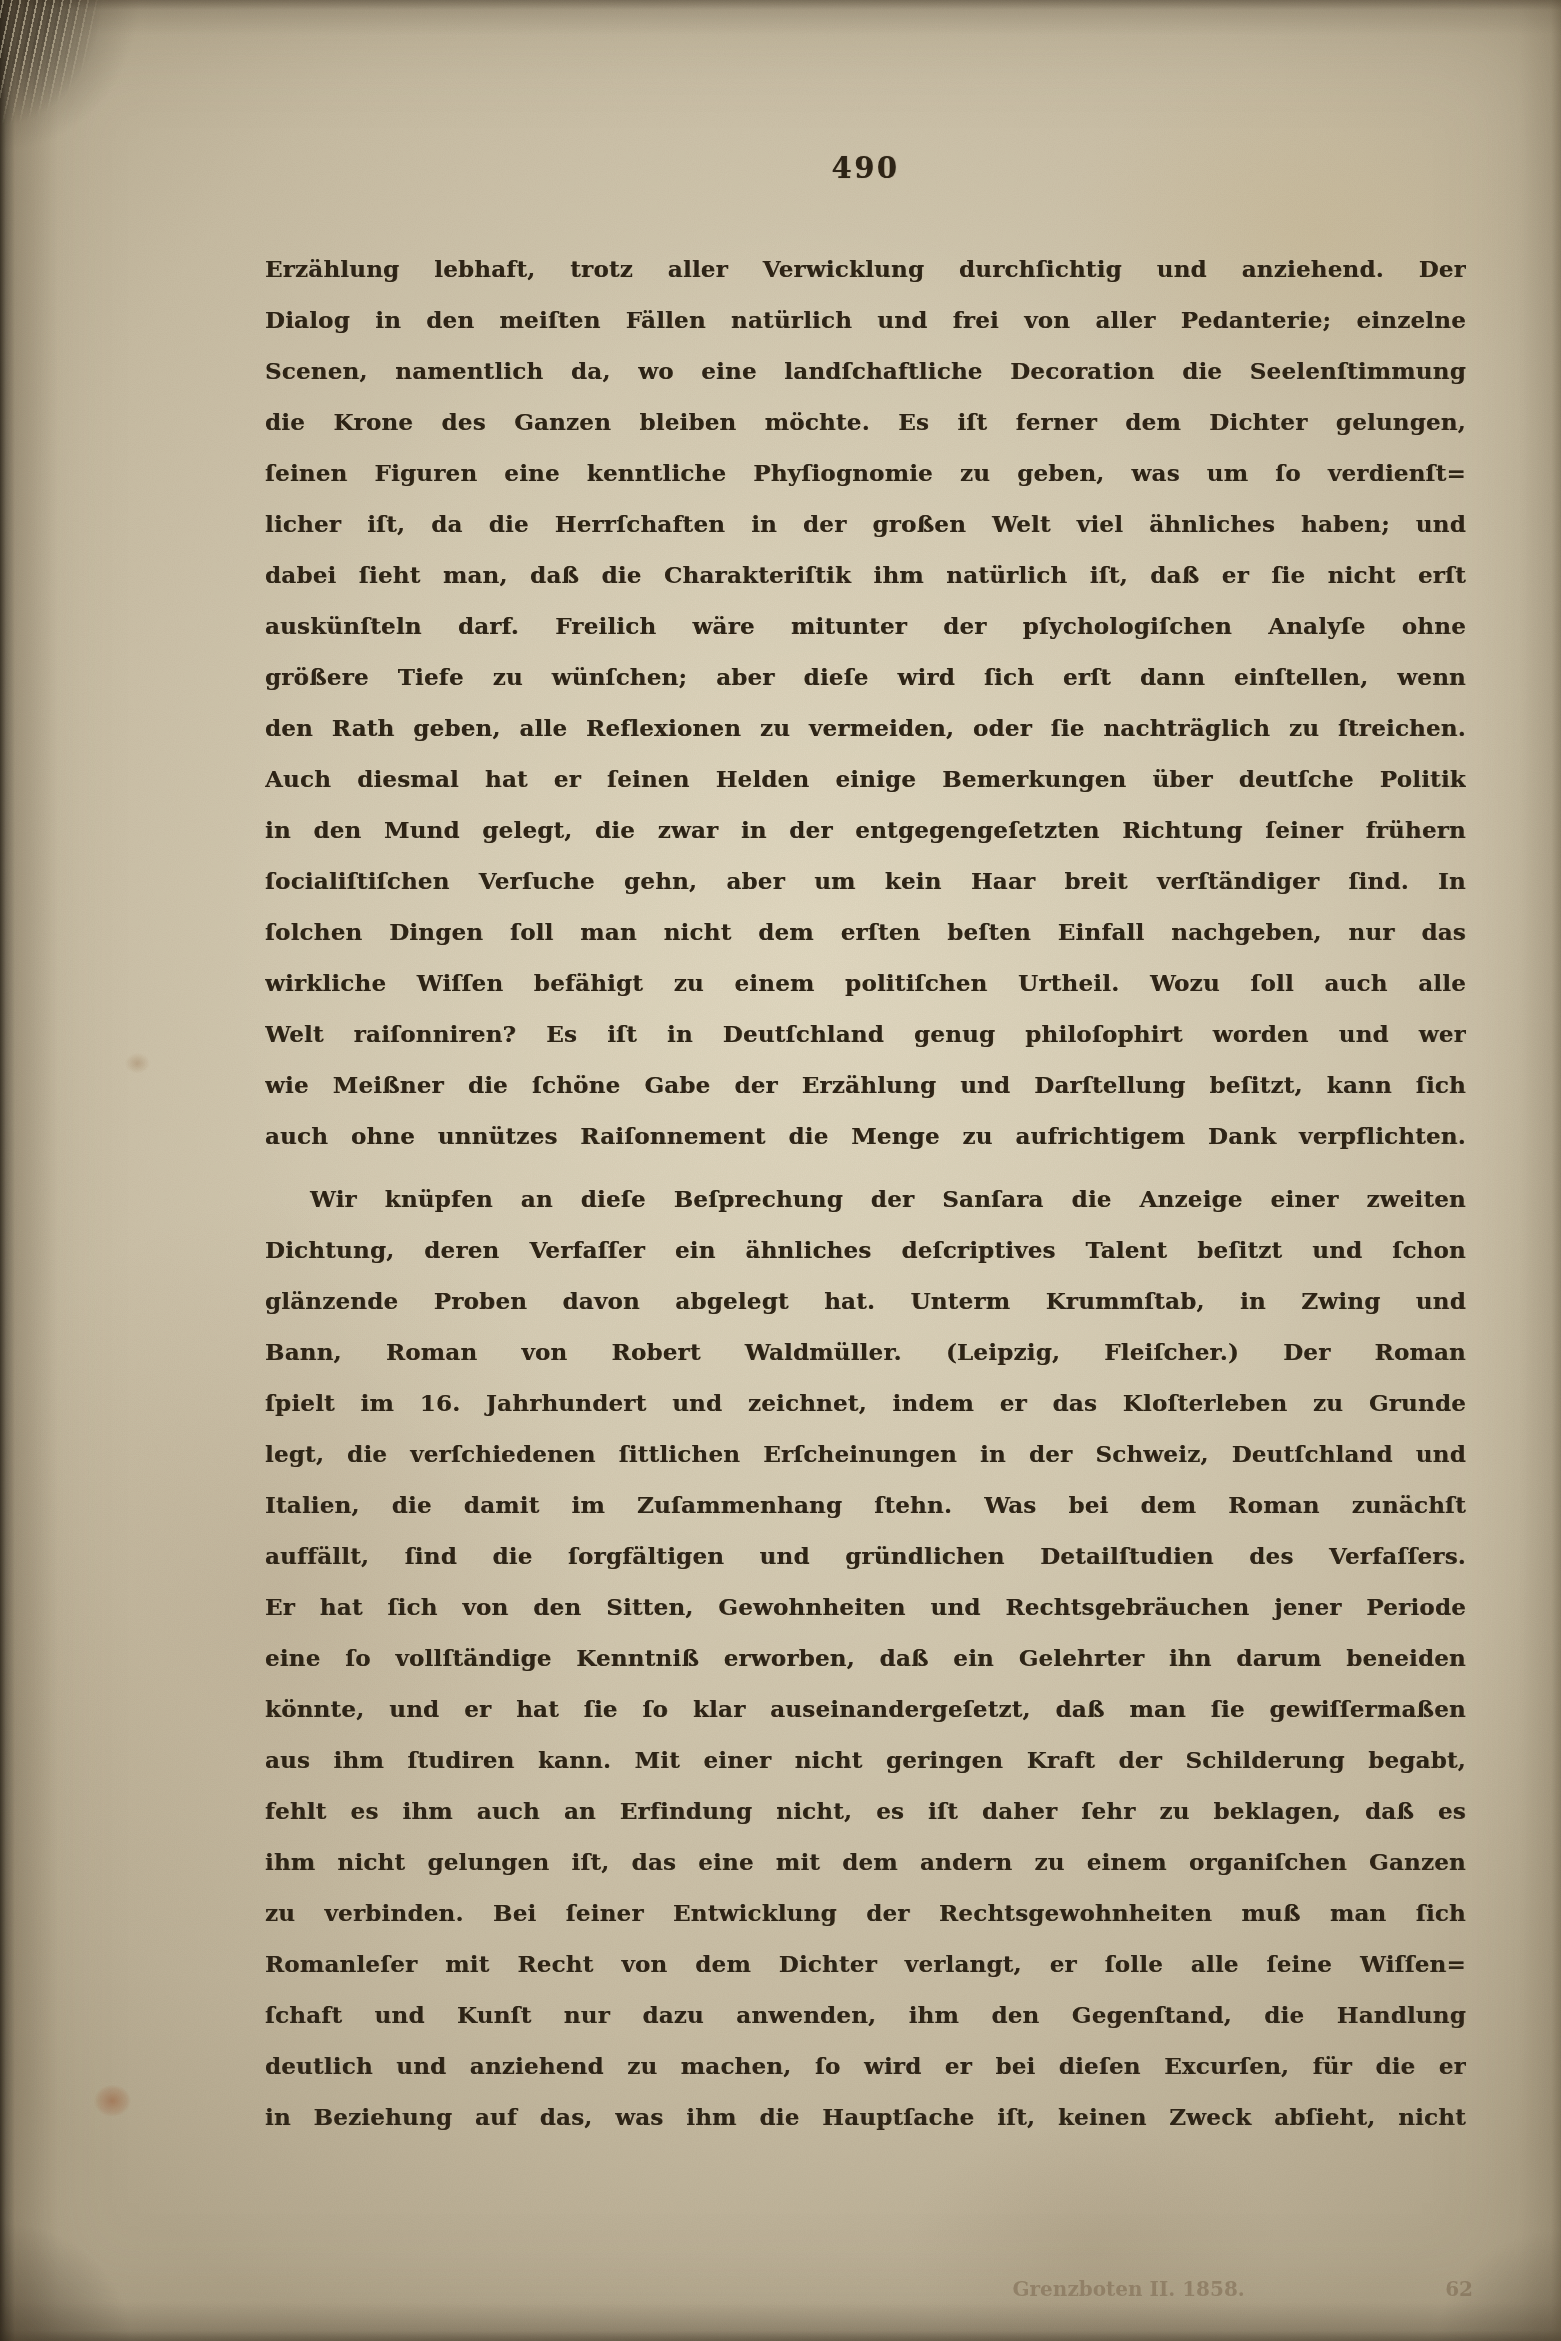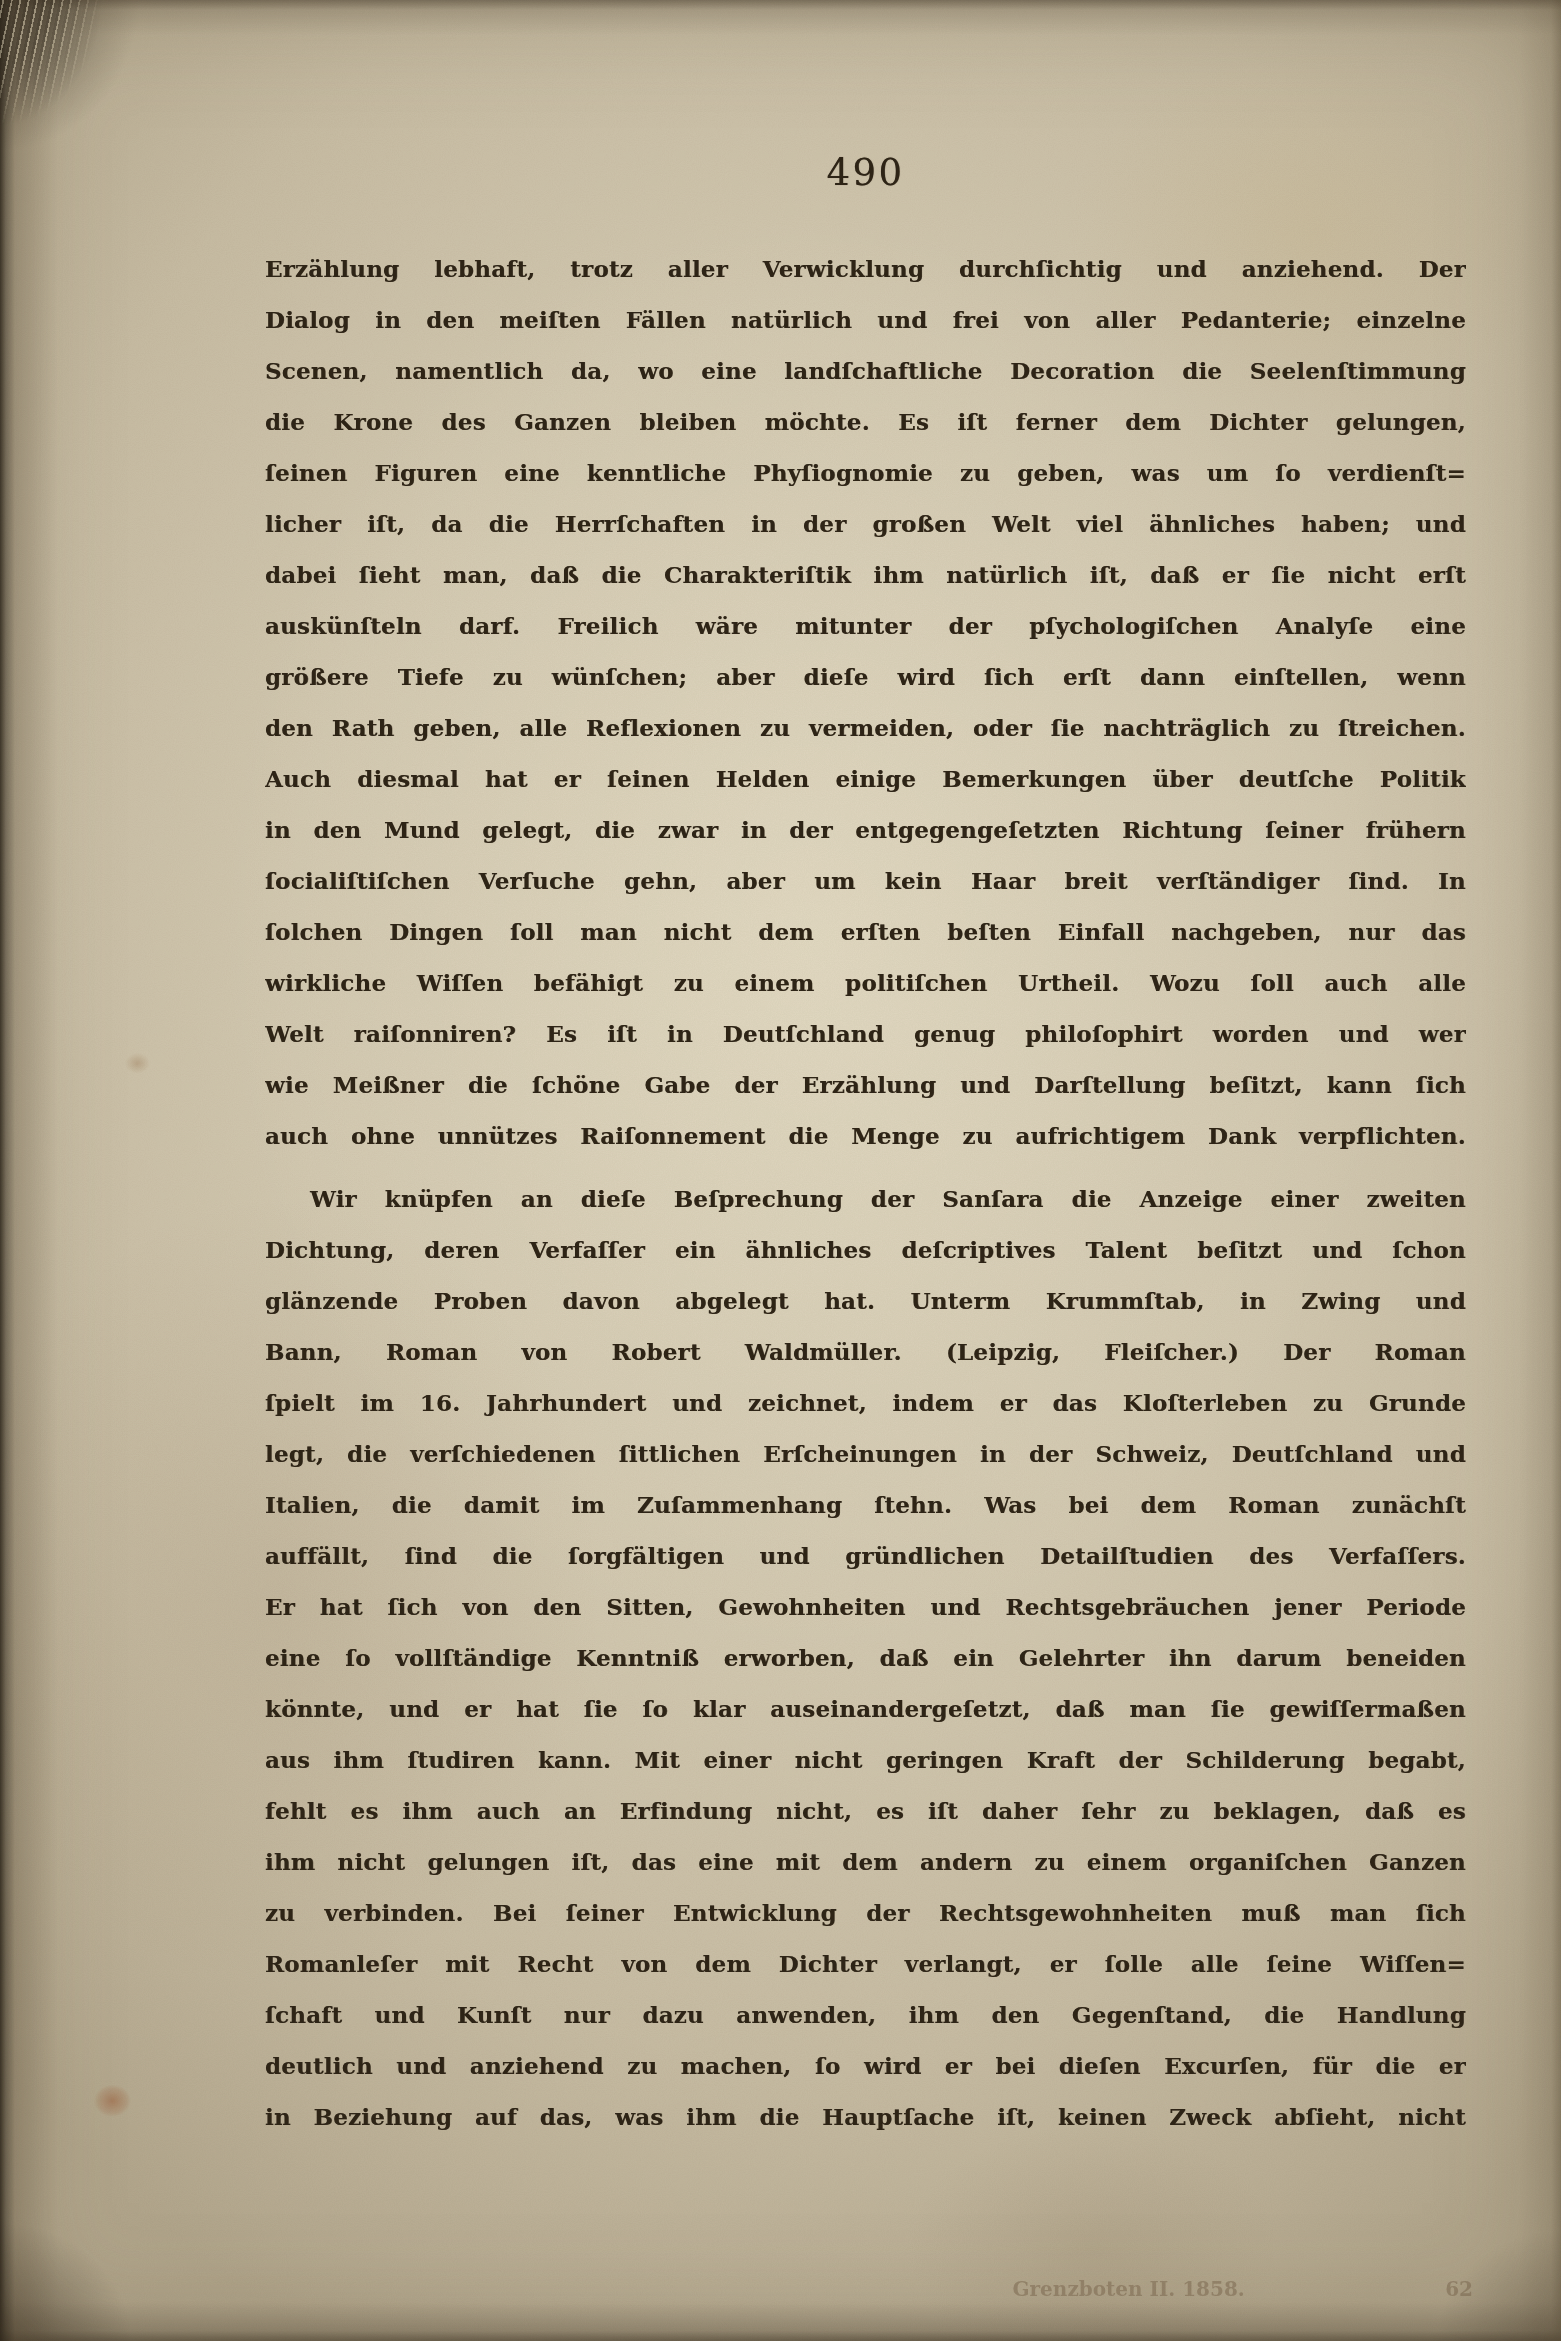--- a/index.html
+++ b/index.html
@@ -53,21 +53,21 @@
     opacity: 0.8;
   }
 
   .grain { position: absolute; inset: 0; opacity: 0.22; mix-blend-mode: multiply; pointer-events: none; }
 
   
   .content { position: absolute; inset: 0; color: #2e2416; }
 
   .page-number {
     position: absolute; top: 151px; left: 253px; width: 1225px;
-    text-align: center; font-size: 37px; font-weight: normal;
+    text-align: center; font-size: 29px; font-weight: bold;
     letter-spacing: 2.5px;
     text-shadow: 0.3px 0.3px 0.7px rgba(40,30,15,0.55);
   }
 
   .text-block { position: absolute; top: 231px; left: 253px; width: 1225px; }
 
   .para { margin: 12px; }
   .line {
     height: 51px; line-height: 51px; overflow: hidden;
     font-size: 23px; font-weight: bold; letter-spacing: 0.2px;
@@ -102,21 +102,21 @@
 
     <div class="text-block">
       <div class="para first-para">
           <div class="line">Erzählung lebhaft, trotz aller Verwicklung durchſichtig und anziehend.  Der</div>
           <div class="line">Dialog in den meiſten Fällen natürlich und frei von aller Pedanterie; einzelne</div>
           <div class="line">Scenen, namentlich da, wo eine landſchaftliche Decoration die Seelenſtimmung</div>
           <div class="line">die Krone des Ganzen bleiben möchte.  Es iſt ferner dem Dichter gelungen,</div>
           <div class="line">ſeinen Figuren eine kenntliche Phyſiognomie zu geben, was um ſo verdienſt=</div>
           <div class="line">licher iſt, da die Herrſchaften in der großen Welt viel ähnliches haben; und</div>
           <div class="line">dabei ſieht man, daß die Charakteriſtik ihm natürlich iſt, daß er ſie nicht erſt</div>
-          <div class="line">auskünſteln darf.  Freilich wäre mitunter der pſychologiſchen Analyſe eine</div>
+          <div class="line">auskünſteln darf.  Freilich wäre mitunter der pſychologiſchen Analyſe ohne</div>
           <div class="line">größere Tiefe zu wünſchen; aber dieſe wird ſich erſt dann einſtellen, wenn</div>
           <div class="line">den Rath geben, alle Reflexionen zu vermeiden, oder ſie nachträglich zu ſtreichen.</div>
           <div class="line">Auch diesmal hat er ſeinen Helden einige Bemerkungen über deutſche Politik</div>
           <div class="line">in den Mund gelegt, die zwar in der entgegengeſetzten Richtung ſeiner frühern</div>
           <div class="line">ſocialiſtiſchen Verſuche gehn, aber um kein Haar breit verſtändiger ſind.  In</div>
           <div class="line">ſolchen Dingen ſoll man nicht dem erſten beſten Einfall nachgeben, nur das</div>
           <div class="line">wirkliche Wiſſen befähigt zu einem politiſchen Urtheil.  Wozu ſoll auch alle</div>
           <div class="line">Welt raiſonniren? Es iſt in Deutſchland genug philoſophirt worden und wer</div>
           <div class="line">wie Meißner die ſchöne Gabe der Erzählung und Darſtellung beſitzt, kann ſich</div>
           <div class="line">auch ohne unnützes Raiſonnement die Menge zu aufrichtigem Dank verpflichten.</div>

